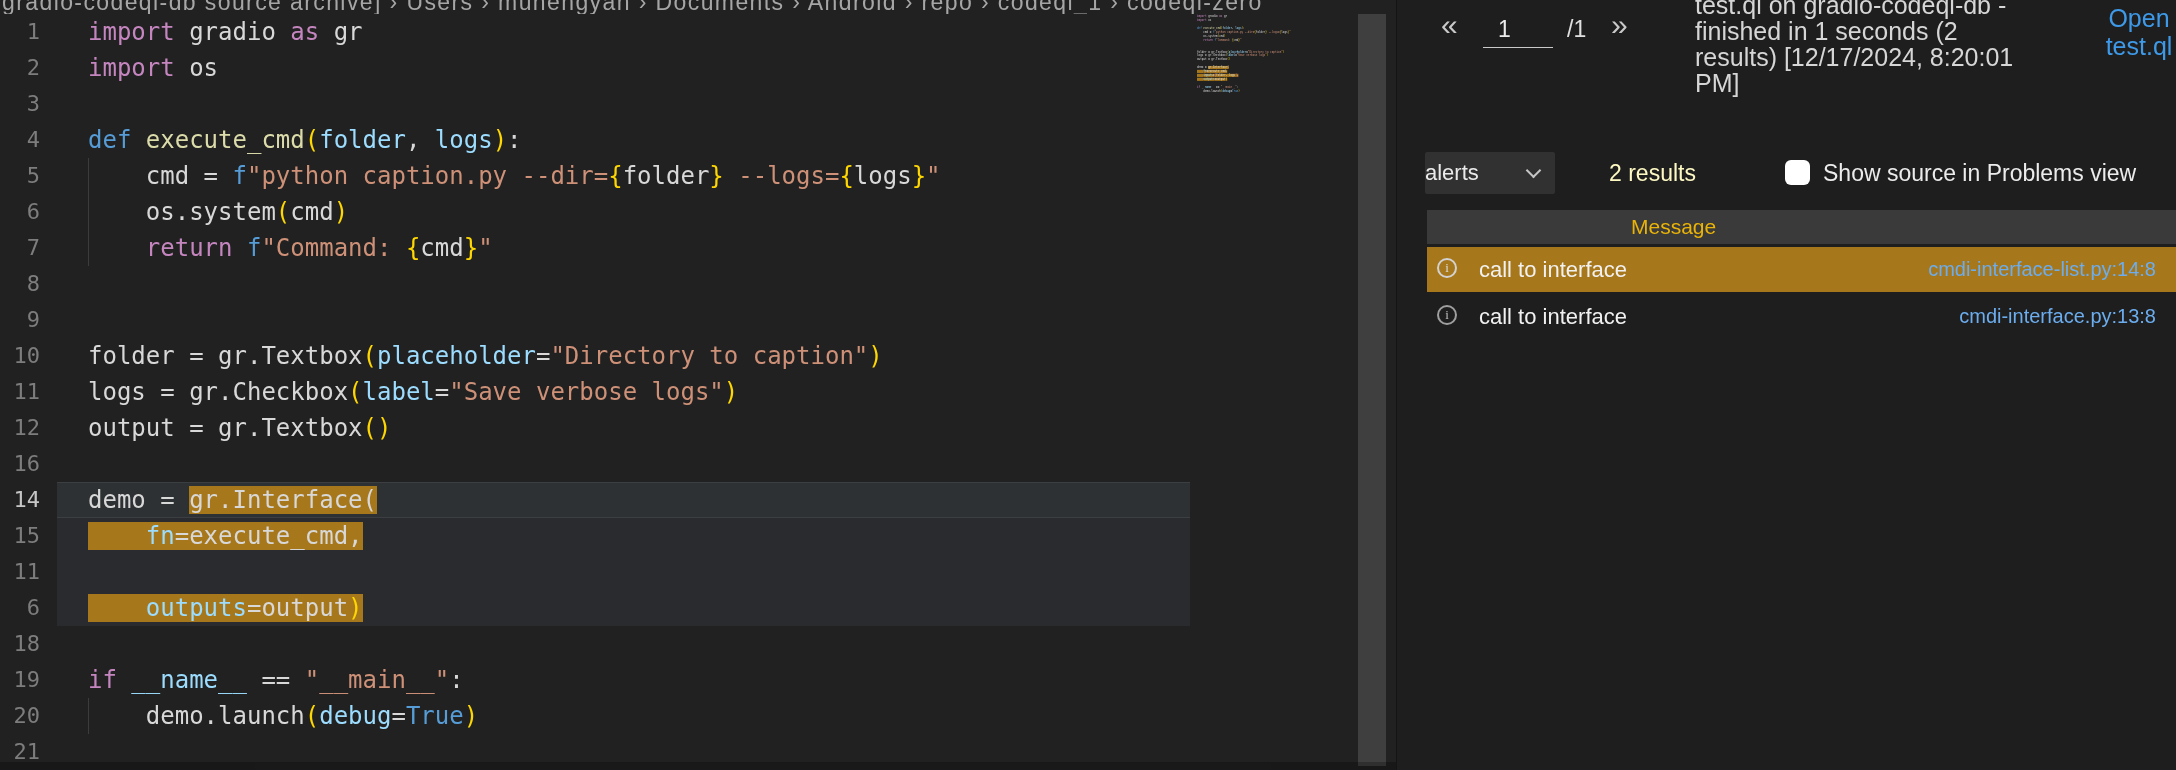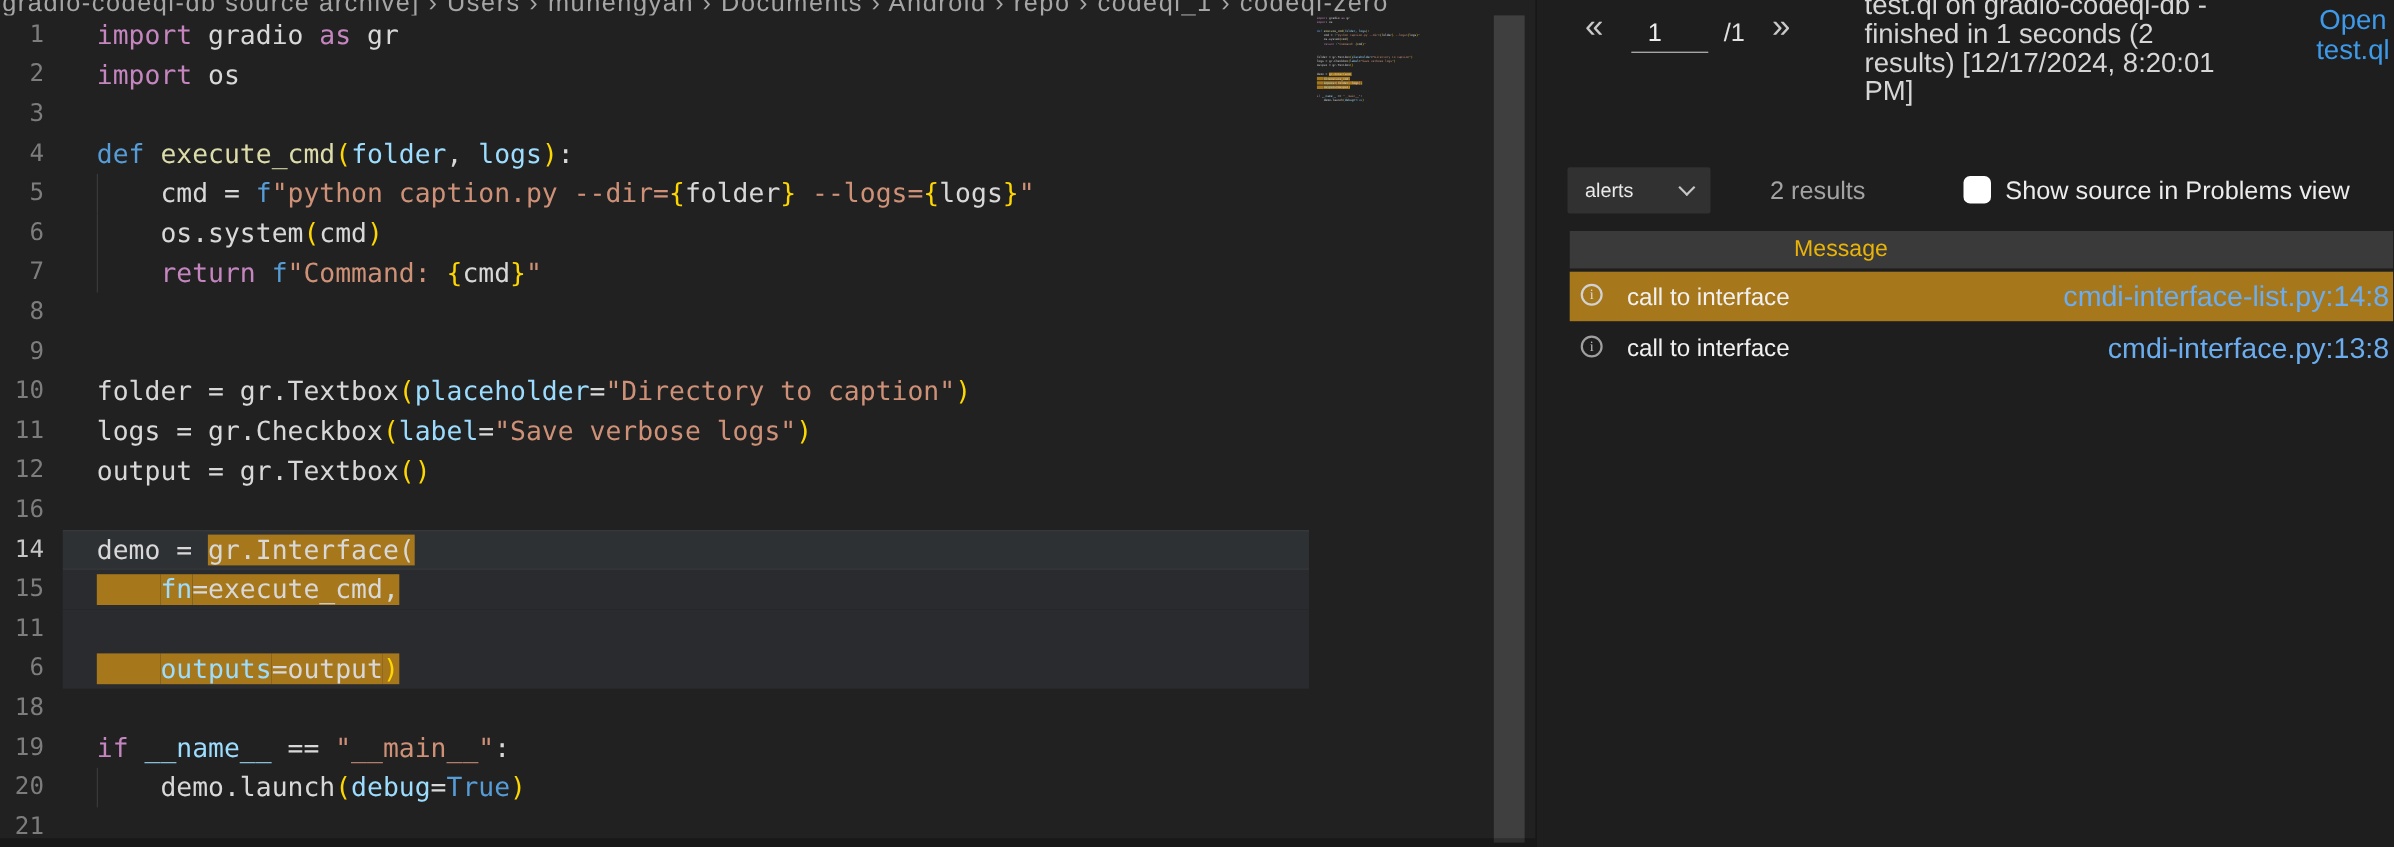--- a/index.html
+++ b/index.html
@@ -30,34 +30,34 @@
 
   
   #panel{position:absolute;left:1396px;top:0;width:780px;height:770px;background:#1e1e1e;overflow:hidden;border-left:1px solid #141414;box-sizing:border-box;}
   .pg-prev{position:absolute;left:44px;top:8px;font-size:30px;color:#c9c9c9;cursor:pointer;}
   .pg-next{position:absolute;left:214px;top:8px;font-size:30px;color:#c9c9c9;cursor:pointer;}
   .pg-input{position:absolute;left:86px;top:12px;width:70px;height:36px;border-bottom:1px solid #c9c9c9;box-sizing:border-box;color:#ececec;font-size:23px;line-height:34px;padding-left:15px;}
   .pg-total{position:absolute;left:170px;top:16px;font-size:23px;color:#e0e0e0;}
   .status{position:absolute;left:298px;top:-8px;width:344px;font-size:25px;line-height:26px;color:#d6d6d6;}
   .open-link{position:absolute;right:-10px;top:4px;width:94px;text-align:center;font-size:25px;line-height:28px;color:#3e9ae8;cursor:pointer;}
   .select{position:absolute;left:28px;top:152px;width:130px;height:42px;background:#313131;border-radius:2px;cursor:pointer;}
-  .select .lbl{position:absolute;left:16px;top:0;line-height:42px;font-size:18px;color:#eaeaea;}
+  .select .lbl{position:absolute;left:0;top:0;line-height:42px;font-size:22px;color:#eaeaea;}
   .chev{position:absolute;right:16px;top:13px;width:9px;height:9px;border-right:2px solid #c6c6c6;border-bottom:2px solid #c6c6c6;transform:rotate(45deg);}
-  .count{position:absolute;left:212px;top:152px;line-height:42px;font-size:23px;color:#a3a3a3;}
+  .count{position:absolute;left:212px;top:152px;line-height:42px;font-size:23px;color:#fef9c3;}
   .cbx{position:absolute;left:388px;top:160px;width:25px;height:25px;background:#ffffff;border-radius:6px;cursor:pointer;}
   .cbx-label{position:absolute;left:426px;top:152px;line-height:42px;font-size:23px;color:#ececec;white-space:nowrap;}
   .thead{position:absolute;left:30px;right:0;top:210px;height:34px;background:#3a3a3a;}
   .thead .h{position:absolute;left:204px;top:0;line-height:34px;font-size:21px;color:#eab308;}
   #rows{position:absolute;left:0;top:0;width:100%;height:100%;}
   .result-row{position:absolute;left:30px;right:0;height:45px;cursor:pointer;}
   .result-row.selected{background:#a7771c;}
   .info-icon{position:absolute;left:10px;top:11px;width:20px;height:20px;border:2px solid #d2d2d2;border-radius:50%;box-sizing:border-box;color:#dcdcdc;font-size:13px;text-align:center;line-height:16px;font-family:"Liberation Serif",serif;}
   .result-row:not(.selected) .info-icon{border-color:#9f9f9f;color:#bdbdbd;}
   .msg{position:absolute;left:52px;top:0;line-height:45px;font-size:22px;color:#f1f1f1;}
-  .loc{position:absolute;right:4px;top:0;line-height:45px;font-size:26px;color:#6badee;}
+  .loc{position:absolute;right:20px;top:0;line-height:45px;font-size:20px;color:#6badee;}
 </style>
 </head>
 <body>
 
 <div id="app">
 
   <div id="editor">
     <div id="breadcrumb">
       <span>gradio-codeql-db source archive] › Users › muhengyan › Documents › Android › repo › codeql_1 › codeql-zero</span>
     </div>

